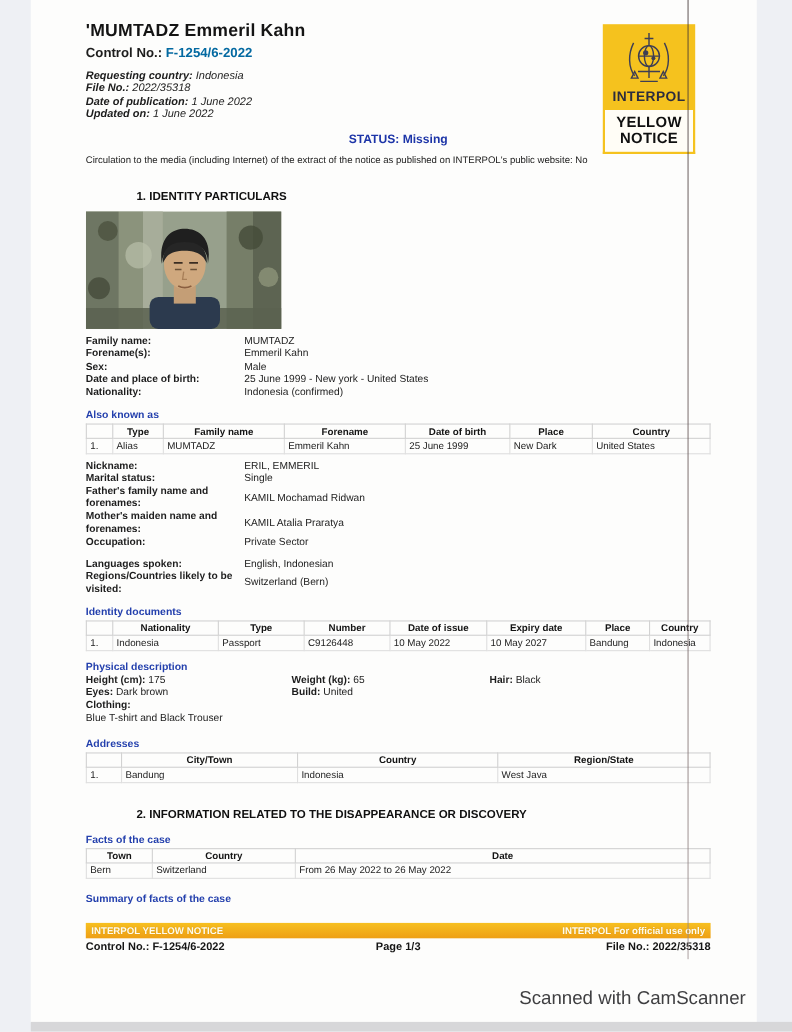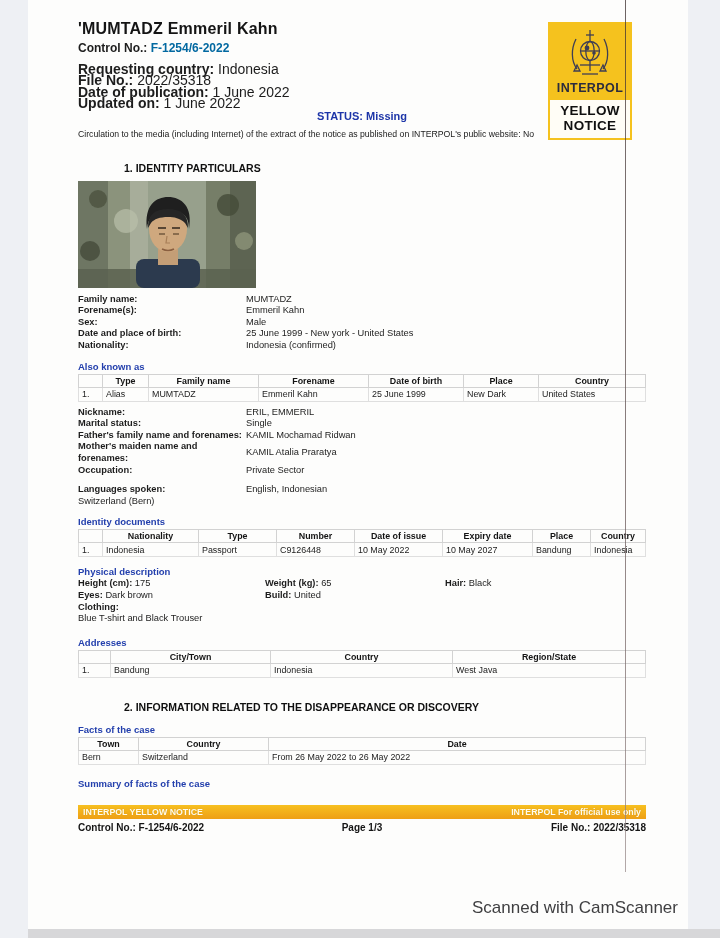--- a/index.html
+++ b/index.html
@@ -7,31 +7,31 @@
   .stage { position:relative; width:720px; height:938px; overflow:hidden; background:#eef0f4; }
   .page { position:absolute; left:28px; top:0; width:660px; height:930px; background:#fdfdfc; }
   .bottom-strip { position:absolute; left:28px; top:929px; width:692px; height:9px; background:#d7d7d9; }
   .fold-line { position:absolute; left:625px; top:0; width:1px; height:872px;
                background:linear-gradient(180deg,#3c2f2f,#6b5a5a 60%,#9a8c8c); opacity:.75; }
   .content { position:relative; padding:20px 42px 0 50px; color:#1d1d1d; }
 
   .doc-title { font-size:16px; font-weight:bold; color:#141414; letter-spacing:.2px; }
   .control-line { font-size:12px; font-weight:bold; margin-top:3px; }
   .control-line .val { font-weight:bold; color:#0369a1; }
-  .req-block { margin-top:9px; font-size:14px; line-height:11.4px; }
+  .req-block { margin-top:9px; font-size:10px; line-height:11.4px;font-style:italic; }
   .req-row .lbl { font-weight:bold; }
-  .status { text-align:center; font-size:11px; font-weight:bold; color:#1d35a8; }
+  .status { margin-top:11px; text-align:center; font-size:11px; font-weight:bold; color:#1d35a8; }
   .circulation { margin-top:7px; font-size:8.7px; color:#1a1a1a; }
 
   .sec-title { margin-top:23px; font-size:10.5px; font-weight:bold; color:#101010;margin-left:46px; }
 
   .photo-wrap { margin-top:7px; width:178px; height:107px; overflow:hidden; }
 
   .kv { font-size:9.3px; line-height:11.6px; display:flex; }
-  .kv .lbl { width:168px; font-weight:bold; flex:none; }
+  .kv .lbl { width:144px; font-weight:bold; flex:none; }
   .kv .val { flex:1; }
   .kv-bottom { align-items:center; }
   .id-block { margin-top:6px; }
 
   .sub-head { font-size:9.5px; font-weight:bold; color:#2440ad; margin-top:9px; }
 
   table.scan-tbl { width:100%; border-collapse:collapse; font-size:8.9px; margin-top:2px; table-layout:fixed; }
   table.scan-tbl th { font-weight:bold; text-align:center; border:1px solid #d2d2d2; padding:1px 2px; color:#141414; }
   table.scan-tbl td { border:1px solid #dfdfdf; padding:1.5px 3px; color:#222; white-space:nowrap; overflow:hidden; }
 
@@ -200,20 +200,21 @@
         </div>
         <div class="kv">
           <span class="lbl">Occupation:</span>
           <span class="val">Private Sector</span>
         </div>
         <div class="kv gap8">
           <span class="lbl">Languages spoken:</span>
           <span class="val">English, Indonesian</span>
         </div>
         <div class="kv kv-bottom">
+          <span class="lbl">Regions/Countries likely to be visited:</span>
           <span class="val">Switzerland (Bern)</span>
         </div>
       </div>
 
       <div class="sub-head">Identity documents</div>
       <table class="scan-tbl">
         <colgroup>
             <col style="width:24px">
             <col style="width:96px">
             <col style="width:78px">

